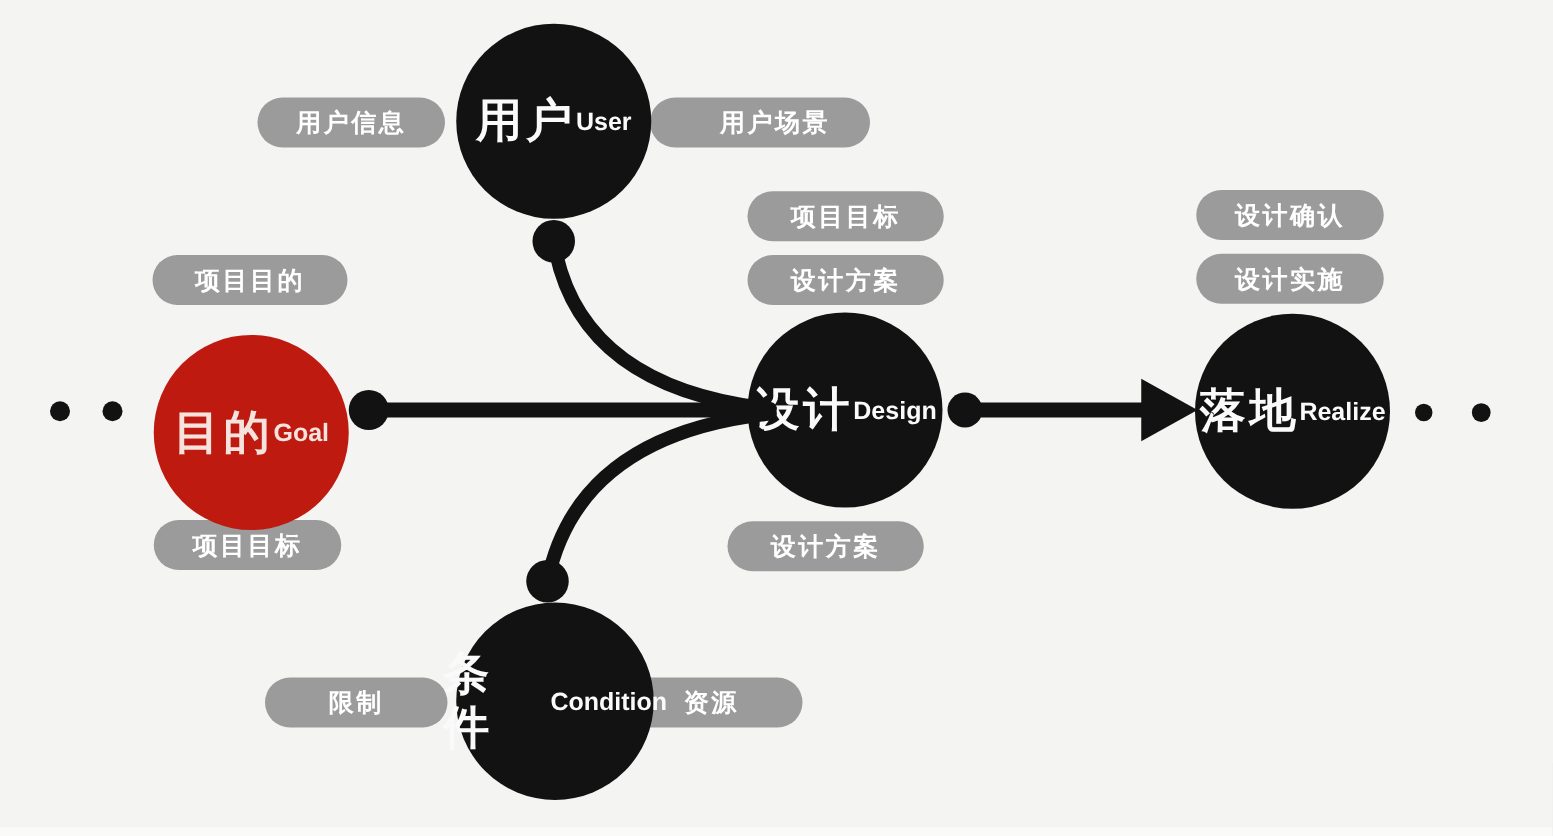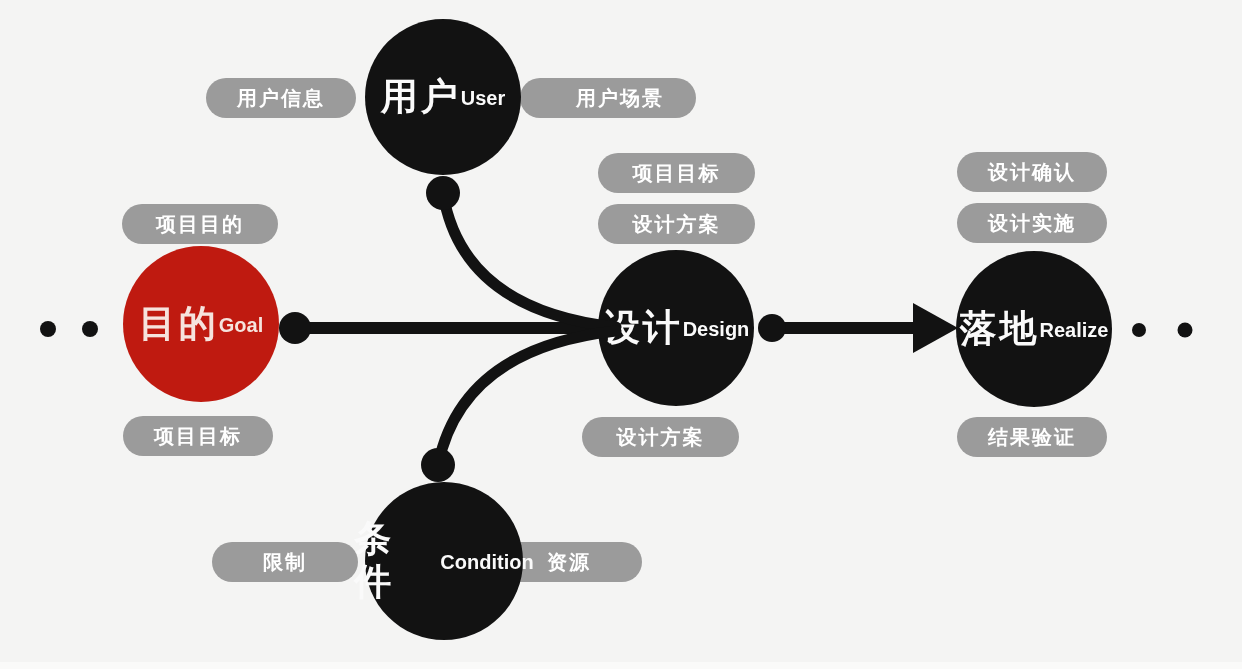--- a/index.html
+++ b/index.html
@@ -68,21 +68,21 @@
     letter-spacing: 3px;
     line-height: 1.15;
   }
   .node .en {
     font-size: 20px;
     font-weight: 700;
     line-height: 1.2;
     margin-top: 2px;
   }
   .node-user      { left: 365px; top: 19px;  width: 156px; height: 156px; }
-  .node-goal      { left: 123px; top: 246px; width: 156px; height: 156px;
+  .node-goal      { left: 123px; top: 268px; width: 156px; height: 156px;
                     background: var(--nodeRed, #bf1a10); color: var(--goalText, #f6e3dd); }
   .node-design    { left: 598px; top: 250px; width: 156px; height: 156px; }
   .node-condition { left: 365px; top: 482px; width: 158px; height: 158px; gap: 46px; }
   .node-realize   { left: 956px; top: 251px; width: 156px; height: 156px; }
   
   .connectors {
     position: absolute;
     left: 0; top: 0;
     z-index: 3;
     pointer-events: none;
@@ -99,21 +99,20 @@
 
   <div class="pill pill-user-info">用户信息</div>
   <div class="pill pill-user-scenario">用户场景</div>
   <div class="pill pill-project-target">项目目标</div>
   <div class="pill pill-project-purpose">项目目的</div>
   <div class="pill pill-design-target">项目目标</div>
   <div class="pill pill-design-strategy">设计方案</div>
   <div class="pill pill-design-plan">设计方案</div>
   <div class="pill pill-design-confirm">设计确认</div>
   <div class="pill pill-design-implement">设计实施</div>
-  <div class="pill pill-result-verify">结果验证</div>
   <div class="pill pill-limit">限制</div>
   <div class="pill pill-resource">资源</div>
 
   <div class="node node-user">
     <span class="zh">用户</span>
     <span class="en">User</span>
   </div>
   <div class="node node-goal">
     <span class="zh">目的</span>
     <span class="en">Goal</span>

